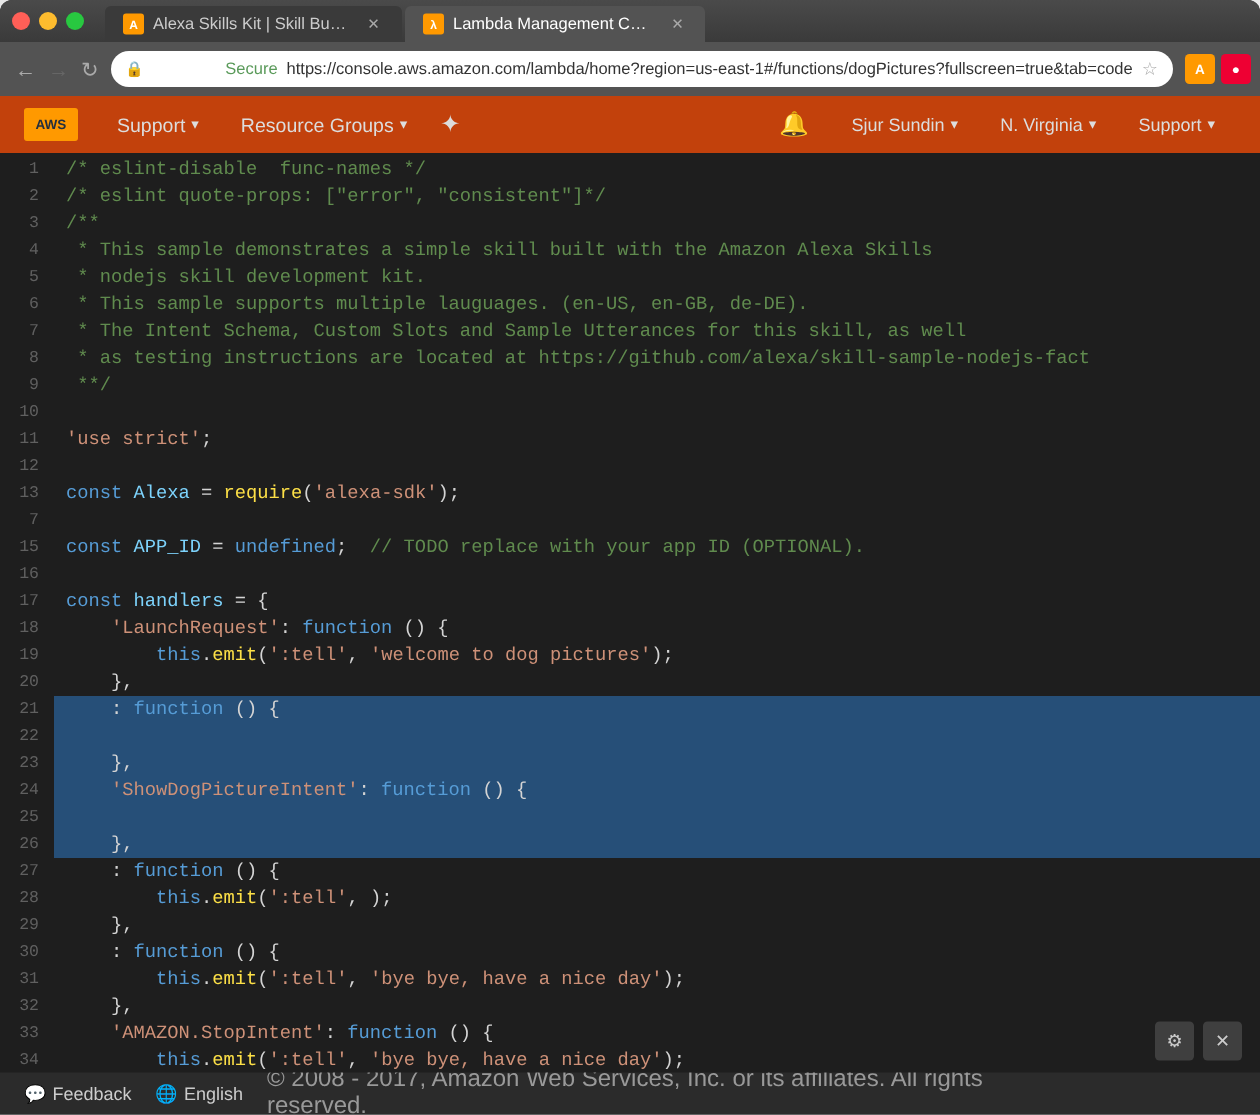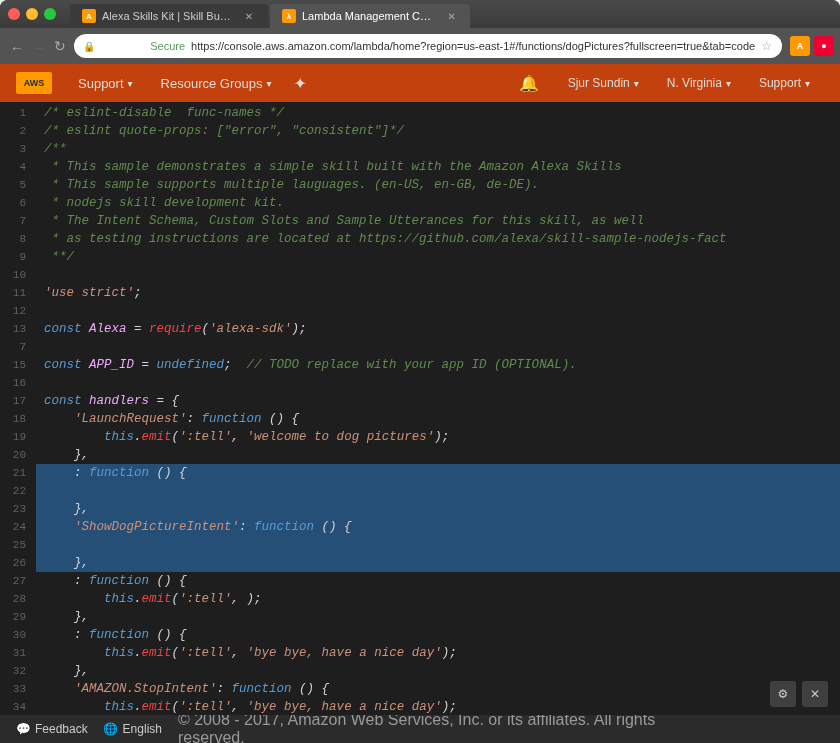--- a/index.html
+++ b/index.html
@@ -210,34 +210,33 @@
     .code-content {
       flex: 1;
       padding: 0 8px;
       overflow: hidden;
     }
     .code-line {
       height: 18px;
       display: flex;
       align-items: center;
       white-space: pre;
-      font-style: italic;
     }
     .code-line.highlighted {
       background: #264f78;
       margin: 0 -8px;
       padding: 0 8px;
     }
 
     
     .c-comment { color: #608b4e; }
     .c-keyword { color: #569cd6; }
     .c-string { color: #ce9178; }
-    .c-function { color: #ef4444; }
-    .c-variable { color: #f0abfc; }
+    .c-function { color: #fde047; }
+    .c-variable { color: #7dd3fc; }
     .c-plain { color: #d4d4d4; }
 
     
     .code-toolbar {
       position: absolute;
       bottom: 8px;
       right: 12px;
       display: flex;
       gap: 6px;
     }
@@ -397,22 +396,22 @@
         <div class="line-number">33</div>
         <div class="line-number">34</div>
 
       </div>
 
       <div class="code-content">
         <div class="code-line"><span class="c-comment">/* eslint-disable  func-names */</span></div>
         <div class="code-line"><span class="c-comment">/* eslint quote-props: ["error", "consistent"]*/</span></div>
         <div class="code-line"><span class="c-comment">/**</span></div>
         <div class="code-line"><span class="c-comment"> * This sample demonstrates a simple skill built with the Amazon Alexa Skills</span></div>
+        <div class="code-line"><span class="c-comment"> * nodejs skill development kit.</span></div>
         <div class="code-line"><span class="c-comment"> * This sample supports multiple lauguages. (en-US, en-GB, de-DE).</span></div>
-        <div class="code-line"><span class="c-comment"> * nodejs skill development kit.</span></div>
         <div class="code-line"><span class="c-comment"> * The Intent Schema, Custom Slots and Sample Utterances for this skill, as well</span></div>
         <div class="code-line"><span class="c-comment"> * as testing instructions are located at https://github.com/alexa/skill-sample-nodejs-fact</span></div>
         <div class="code-line"><span class="c-comment"> **/</span></div>
         <div class="code-line"></div>
         <div class="code-line"><span class="c-string">'use strict'</span><span class="c-plain">;</span></div>
         <div class="code-line"></div>
         <div class="code-line"><span class="c-keyword">const </span><span class="c-variable">Alexa </span><span class="c-plain">= </span><span class="c-function">require</span><span class="c-plain">(</span><span class="c-string">'alexa-sdk'</span><span class="c-plain">);</span></div>
         <div class="code-line"></div>
         <div class="code-line"><span class="c-keyword">const </span><span class="c-variable">APP_ID </span><span class="c-plain">= </span><span class="c-keyword">undefined</span><span class="c-plain">;  </span><span class="c-comment">// TODO replace with your app ID (OPTIONAL).</span></div>
         <div class="code-line"></div>

